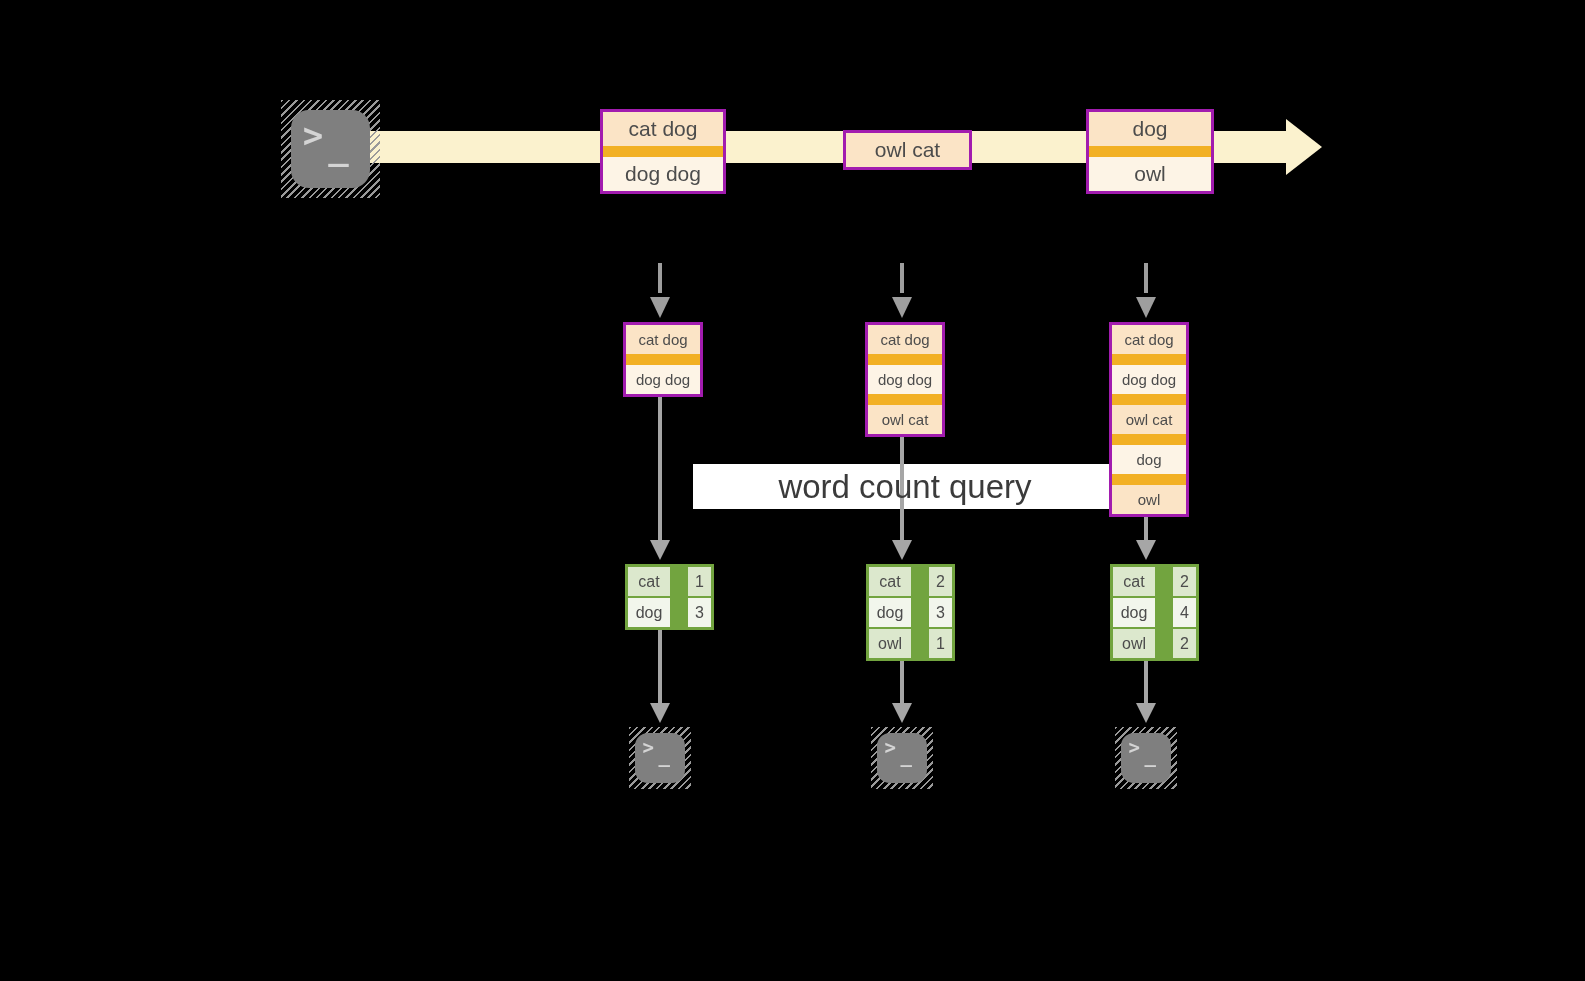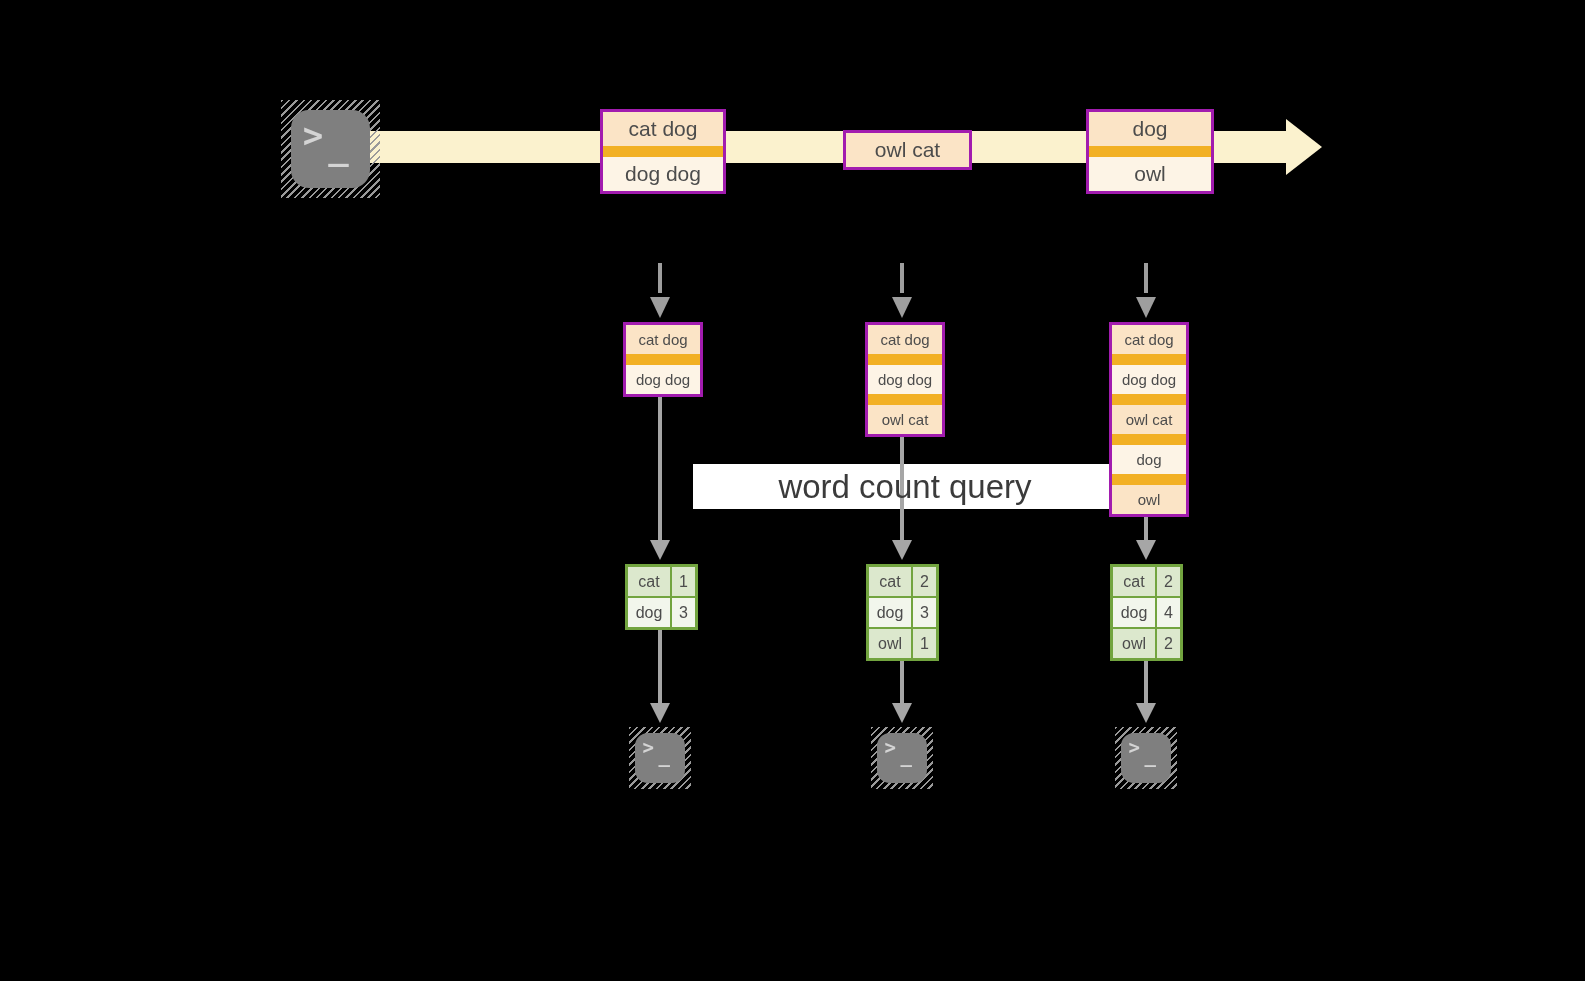--- a/index.html
+++ b/index.html
@@ -29,21 +29,21 @@
         display:flex;flex-direction:column;gap:11px;}
   .orow{display:flex;align-items:center;justify-content:center;}
   .orow.dark{background:#FBE4C6;}
   .orow.light{background:#FDF4E6;justify-content:center;}
   .orow.tl{height:34px;font-size:21px;}
   .orow.st{height:29px;font-size:15px;}
 
   
   .gtable{position:absolute;z-index:4;background:#72A43F;border:3px solid #72A43F;
           display:flex;flex-direction:column;gap:2px;}
-  .grow{display:flex;gap:2px;height:29px;}
+  .grow{display:flex;gap:18px;height:29px;}
   .gcell{display:flex;align-items:center;justify-content:center;font-size:16px;}
   .gcell.word{width:42px;}
   .gcell.val{width:23px;}
   .grow.dark .gcell{background:#DCE8CD;}
   .grow.light .gcell{background:#F2F6EC;}
 
   
   .aline{position:absolute;width:4px;background:#A6A6A6;z-index:2;}
   .ahead{position:absolute;width:0;height:0;z-index:2;
          border-left:10px solid transparent;border-right:10px solid transparent;border-top:20px solid #A6A6A6;}

